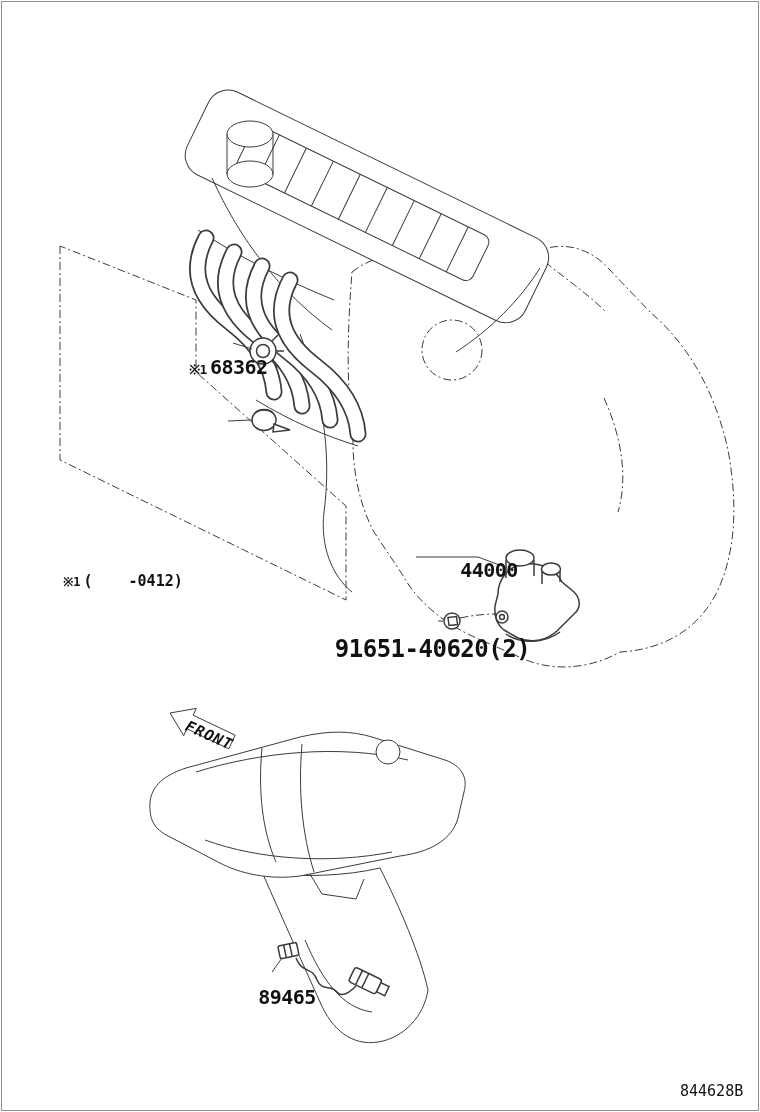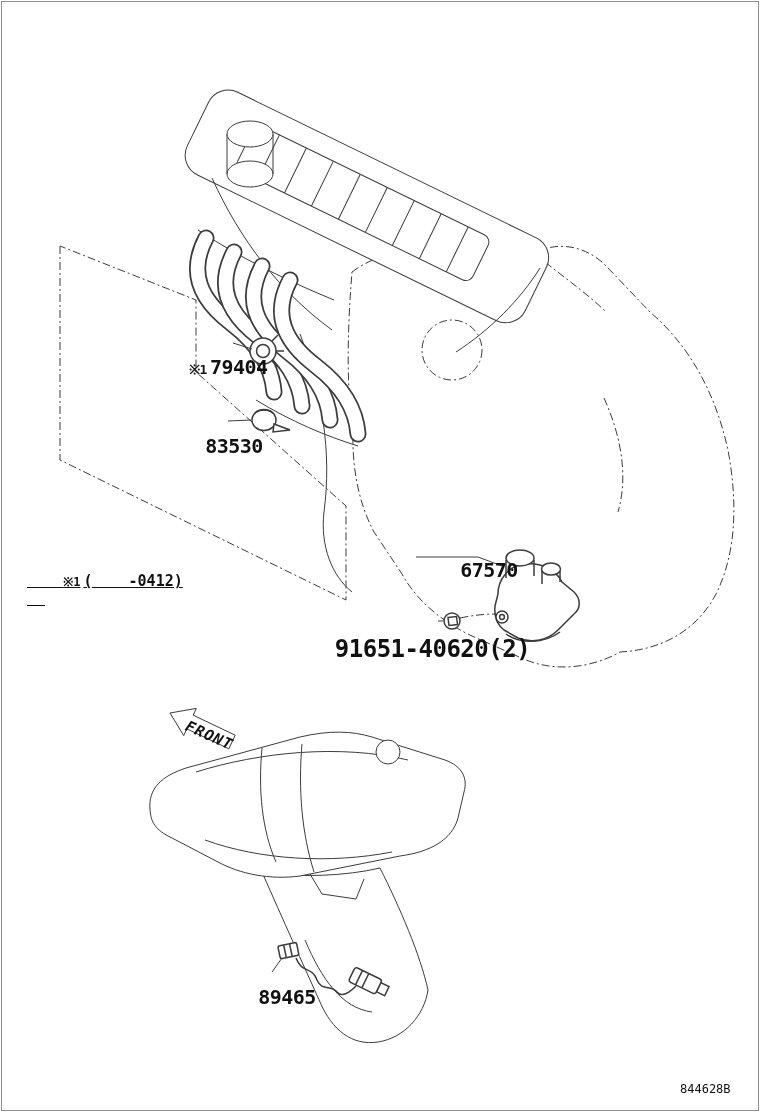--- a/index.html
+++ b/index.html
@@ -14,25 +14,25 @@
   .ln   { stroke:var(--line); stroke-width:1;   fill:none; }
   .lnf  { stroke:var(--line); stroke-width:1;   fill:#fff; }
   .ln2  { stroke:var(--line); stroke-width:1.5; fill:none; }
   .ln2f { stroke:var(--line); stroke-width:1.5; fill:#fff; }
   .dsh  { stroke:var(--line); stroke-width:1;   fill:none; stroke-dasharray:8 3 2 3; }
   .tubeO{ stroke:var(--line); stroke-width:17;  fill:none; stroke-linecap:round; }
   .tubeI{ stroke:#fff;        stroke-width:13.5;fill:none; stroke-linecap:round; }
   .callout { position:absolute; font-weight:700; font-size:20px; letter-spacing:-0.5px; white-space:pre; }
   .callout.small { font-size:24px; }
   .callout .ref { font-size:13px; margin-right:3px; }
-  .note { position:absolute; font-size:15px; font-weight:700; white-space:pre;text-decoration:underline; }
+  .note { position:absolute; font-size:15px; font-weight:700; white-space:pre; }
   .note .ref { font-size:12px; margin-right:3px; }
   .front { position:absolute; left:190px; top:717px; font-style:italic; font-weight:700;
            font-size:15px; letter-spacing:1px; transform:rotate(24deg); transform-origin:left top; }
-  .code { position:absolute; left:680px; top:1082px; font-size:12px; }
+  .code { position:absolute; left:680px; top:1082px; font-size:15px; }
 </style>
 </head>
 <body>
 
 <div class="page">
   <div class="frame"></div>
 
   <svg class="art" width="760" height="1112" viewBox="0 0 760 1112">
 
     <g>
@@ -153,29 +153,26 @@
           <rect class="ln2f" x="380" y="977" width="9" height="10"></rect>
         </g>
       </g>
       <path class="ln" d="M272,972 L282,958"></path>
 
       <polygon class="lnf" points="170,713 196.3,708.4 193.2,715.2 235.2,735.2 228.8,748.8 186.8,728.8 183.7,735.6"></polygon>
     </g>
   </svg>
 
   <div class="callout" style="left:143px; top:331px;">
-    <span class="ref">※1</span><span>79404</span>
+    <span class="ref">※1</span><span>68362</span>
   </div>
 
-  <div class="callout" style="left:159px; top:410px;">
-    <span>83530</span>
-  </div>
 
   <div class="callout" style="left:414px; top:534px;">
-    <span>67570</span>
+    <span>44000</span>
   </div>
 
   <div class="callout small" style="left:279px; top:607px;">
     <span>91651-40620(2)</span>
   </div>
 
   <div class="callout" style="left:212px; top:961px;text-align:center;">
     <span>89465</span>
   </div>
 

